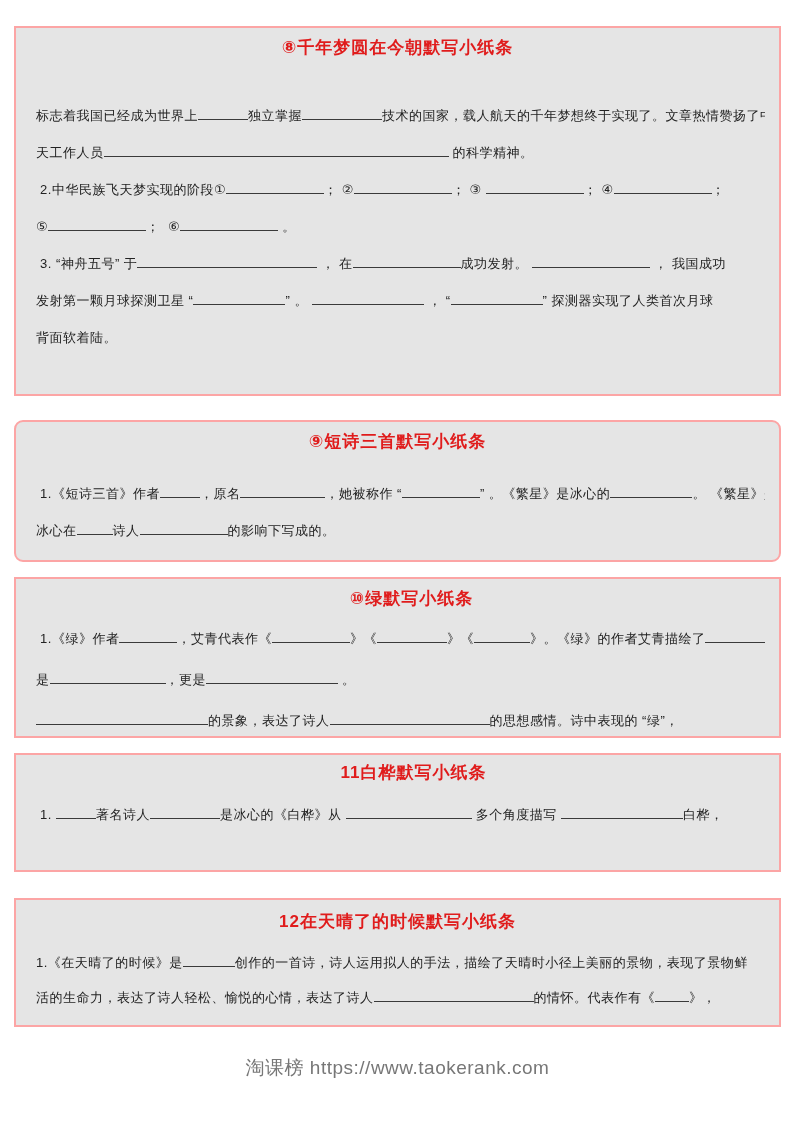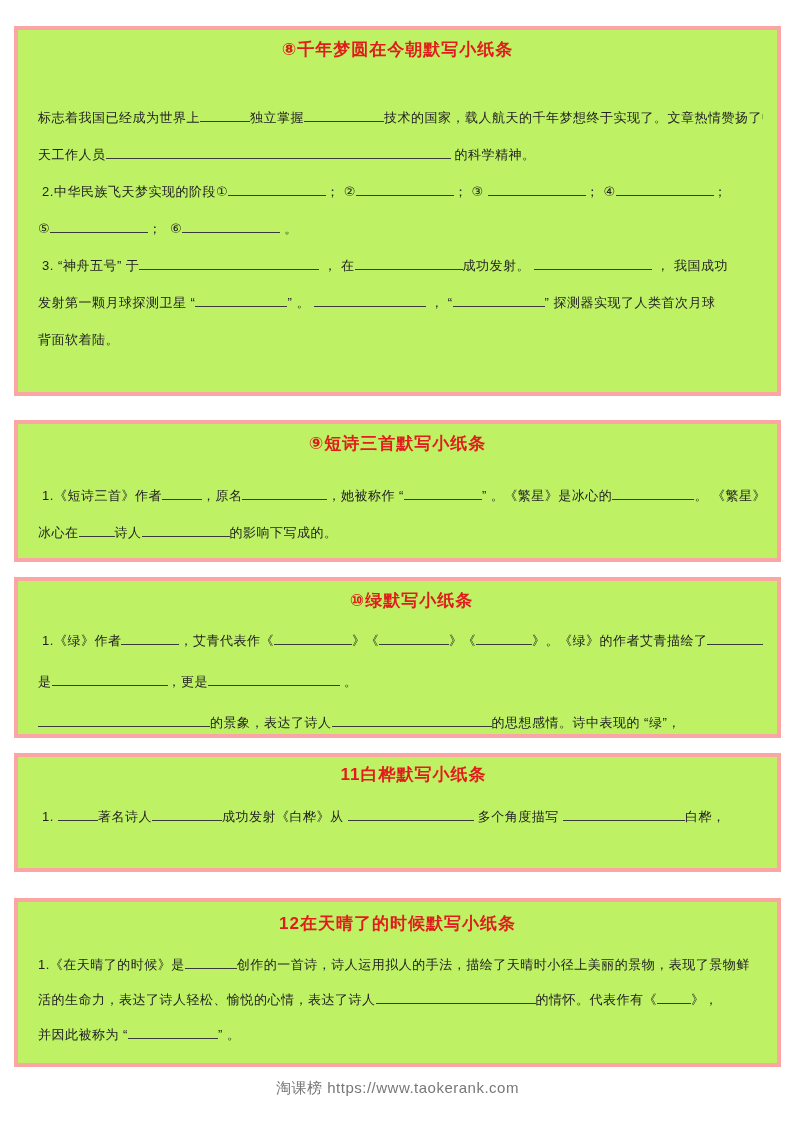--- a/index.html
+++ b/index.html
@@ -7,22 +7,22 @@
     width: 793px; height: 1122px;
     background: #ffffff;
     font-family: "Liberation Sans", "DejaVu Sans", sans-serif;
   }
   .page {
     width: 793px; height: 1122px;
     padding: 26px 12px 0 14px;
     overflow: hidden;
   }
   .sec {
-    border: 4px solid #fca5a5;
-    background: #bef264;
+    border: 2px solid #fca5a5;
+    background: #e5e5e5;
     overflow: hidden;
   }
   .sec-title {
     color: #e01c1c;
     font-weight: bold;
     font-size: 17px;
     letter-spacing: 1px;
     text-align: center;
     line-height: 22px;
   }
@@ -38,45 +38,45 @@
     display: inline-block;
     height: 13px;
     border-bottom: 1.4px solid #3a3a3a;
   }
   
   .s1 { height: 370px; }
   .s1 .sec-title { margin-top: 9px; }
   .s1 .content { margin-top: 38px; }
   .s1 .line { height: 37px; line-height: 37px; }
 
-  .s2 { height: 142px; margin-top: 24px; }
+  .s2 { height: 142px; margin-top: 24px; border-radius: 9px; }
   .s2 .sec-title { margin-top: 9px; }
   .s2 .content { margin-top: 22px; }
   .s2 .line { height: 37px; line-height: 37px; }
 
   .s3 { height: 161px; margin-top: 15px; }
   .s3 .sec-title { margin-top: 9px; padding-left: 28px; }
   .s3 .content { margin-top: 8px; }
   .s3 .line { height: 41px; line-height: 41px; }
 
   .s4 { height: 119px; margin-top: 15px; }
   .s4 .sec-title { margin-top: 7px; padding-left: 32px; }
   .s4 .content { margin-top: 14px; }
   .s4 .line { height: 34px; line-height: 34px; }
 
-  .s5 { height: 169px; margin-top: 26px; }
+  .s5 { height: 129px; margin-top: 26px; }
   .s5 .sec-title { margin-top: 11px; }
   .s5 .content { margin-top: 12px; }
   .s5 .line { height: 35px; line-height: 35px; }
 
   .footer {
-    margin-top: 12px;
+    margin-top: 28px;
     text-align: center;
     color: #777777;
-    font-size: 15px;
+    font-size: 19px;
     letter-spacing: 0.5px;
   }
 </style>
 </head>
 <body>
 
 <div class="page">
 
   <section class="sec s1">
     <div class="sec-title">⑧千年梦圆在今朝默写小纸条</div>
@@ -104,21 +104,21 @@
     <div class="content">
         <div class="line"><span> 1.《绿》作者</span><span class="blank" style="width: 58px;"></span><span>，艾青代表作《</span><span class="blank" style="width: 78px;"></span><span>》《</span><span class="blank" style="width: 70px;"></span><span>》《</span><span class="blank" style="width: 56px;"></span><span>》。《绿》的作者艾青描绘了</span><span class="blank" style="width: 66px;"></span></div>
         <div class="line"><span>是</span><span class="blank" style="width: 116px;"></span><span>，更是</span><span class="blank" style="width: 132px;"></span><span> 。</span></div>
         <div class="line"><span class="blank" style="width: 172px;"></span><span>的景象，表达了诗人</span><span class="blank" style="width: 160px;"></span><span>的思想感情。诗中表现的 “绿”，</span></div>
       </div>
   </section>
 
   <section class="sec s4">
     <div class="sec-title">11白桦默写小纸条</div>
     <div class="content">
-        <div class="line"><span> 1. </span><span class="blank" style="width: 40px;"></span><span>著名诗人</span><span class="blank" style="width: 70px;"></span><span>成功发射《白桦》从 </span><span class="blank" style="width: 126px;"></span><span> 多个角度描写 </span><span class="blank" style="width: 122px;"></span><span>白桦，</span></div>
+        <div class="line"><span> 1. </span><span class="blank" style="width: 40px;"></span><span>著名诗人</span><span class="blank" style="width: 70px;"></span><span>是冰心的《白桦》从 </span><span class="blank" style="width: 126px;"></span><span> 多个角度描写 </span><span class="blank" style="width: 122px;"></span><span>白桦，</span></div>
       </div>
   </section>
 
   <section class="sec s5">
     <div class="sec-title">12在天晴了的时候默写小纸条</div>
     <div class="content">
         <div class="line"><span>1.《在天晴了的时候》是</span><span class="blank" style="width: 52px;"></span><span>创作的一首诗，诗人运用拟人的手法，描绘了天晴时小径上美丽的景物，表现了景物鲜</span></div>
         <div class="line"><span>活的生命力，表达了诗人轻松、愉悦的心情，表达了诗人</span><span class="blank" style="width: 160px;"></span><span>的情怀。代表作有《</span><span class="blank" style="width: 34px;"></span><span>》，</span></div>
         <div class="line"><span>并因此被称为 “</span><span class="blank" style="width: 90px;"></span><span>” 。</span></div>
       </div>

